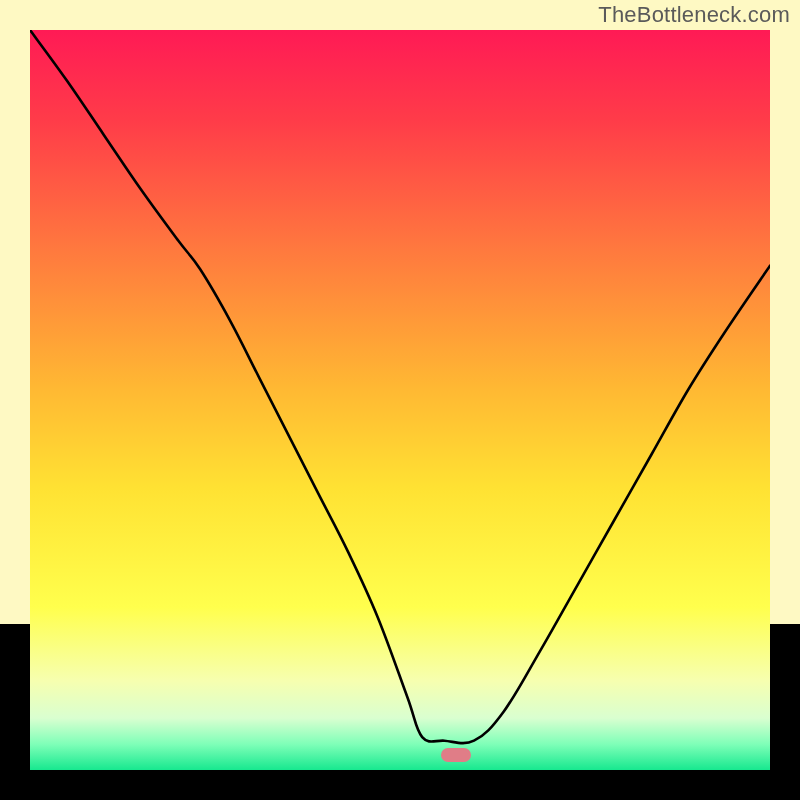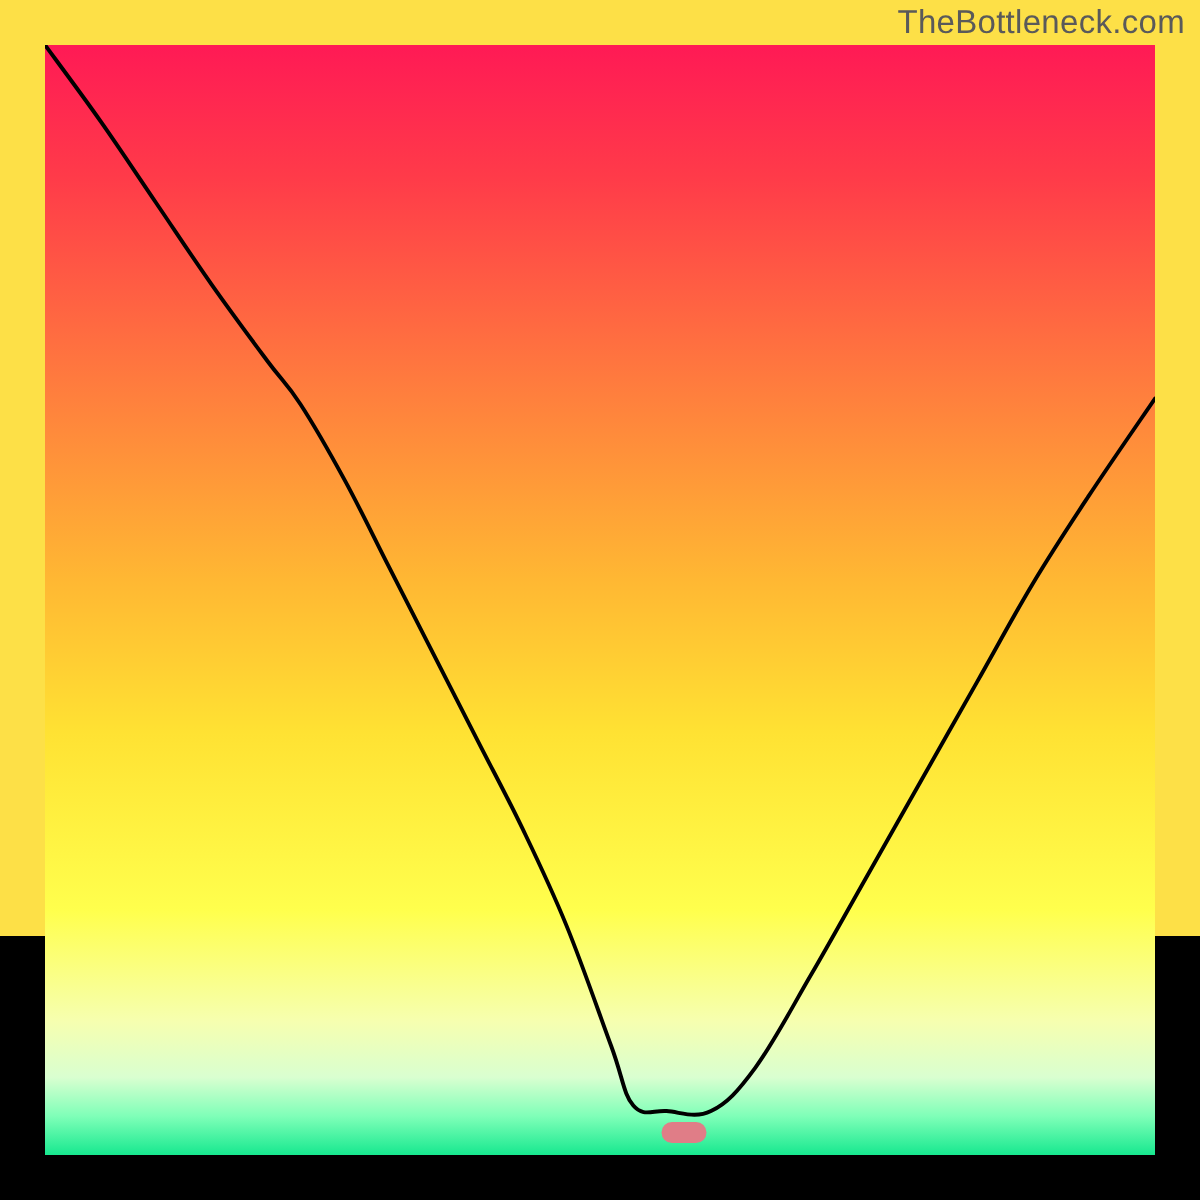--- a/index.html
+++ b/index.html
@@ -8,21 +8,21 @@
     width: 800px;
     height: 800px;
     background: #000;
     overflow: hidden;
     font-family: Arial, Helvetica, sans-serif;
   }
   .frame {
     position: relative;
     width: 800px;
     height: 624px;
-    background: #fde047;
+    background: #fef9c3;
   }
   .watermark {
     position: absolute;
     top: 2px;
     right: 10px;
     color: #5a5a5a;
     font-size: 22px;
     font-weight: 500;
     letter-spacing: 0.2px;
     z-index: 5;

